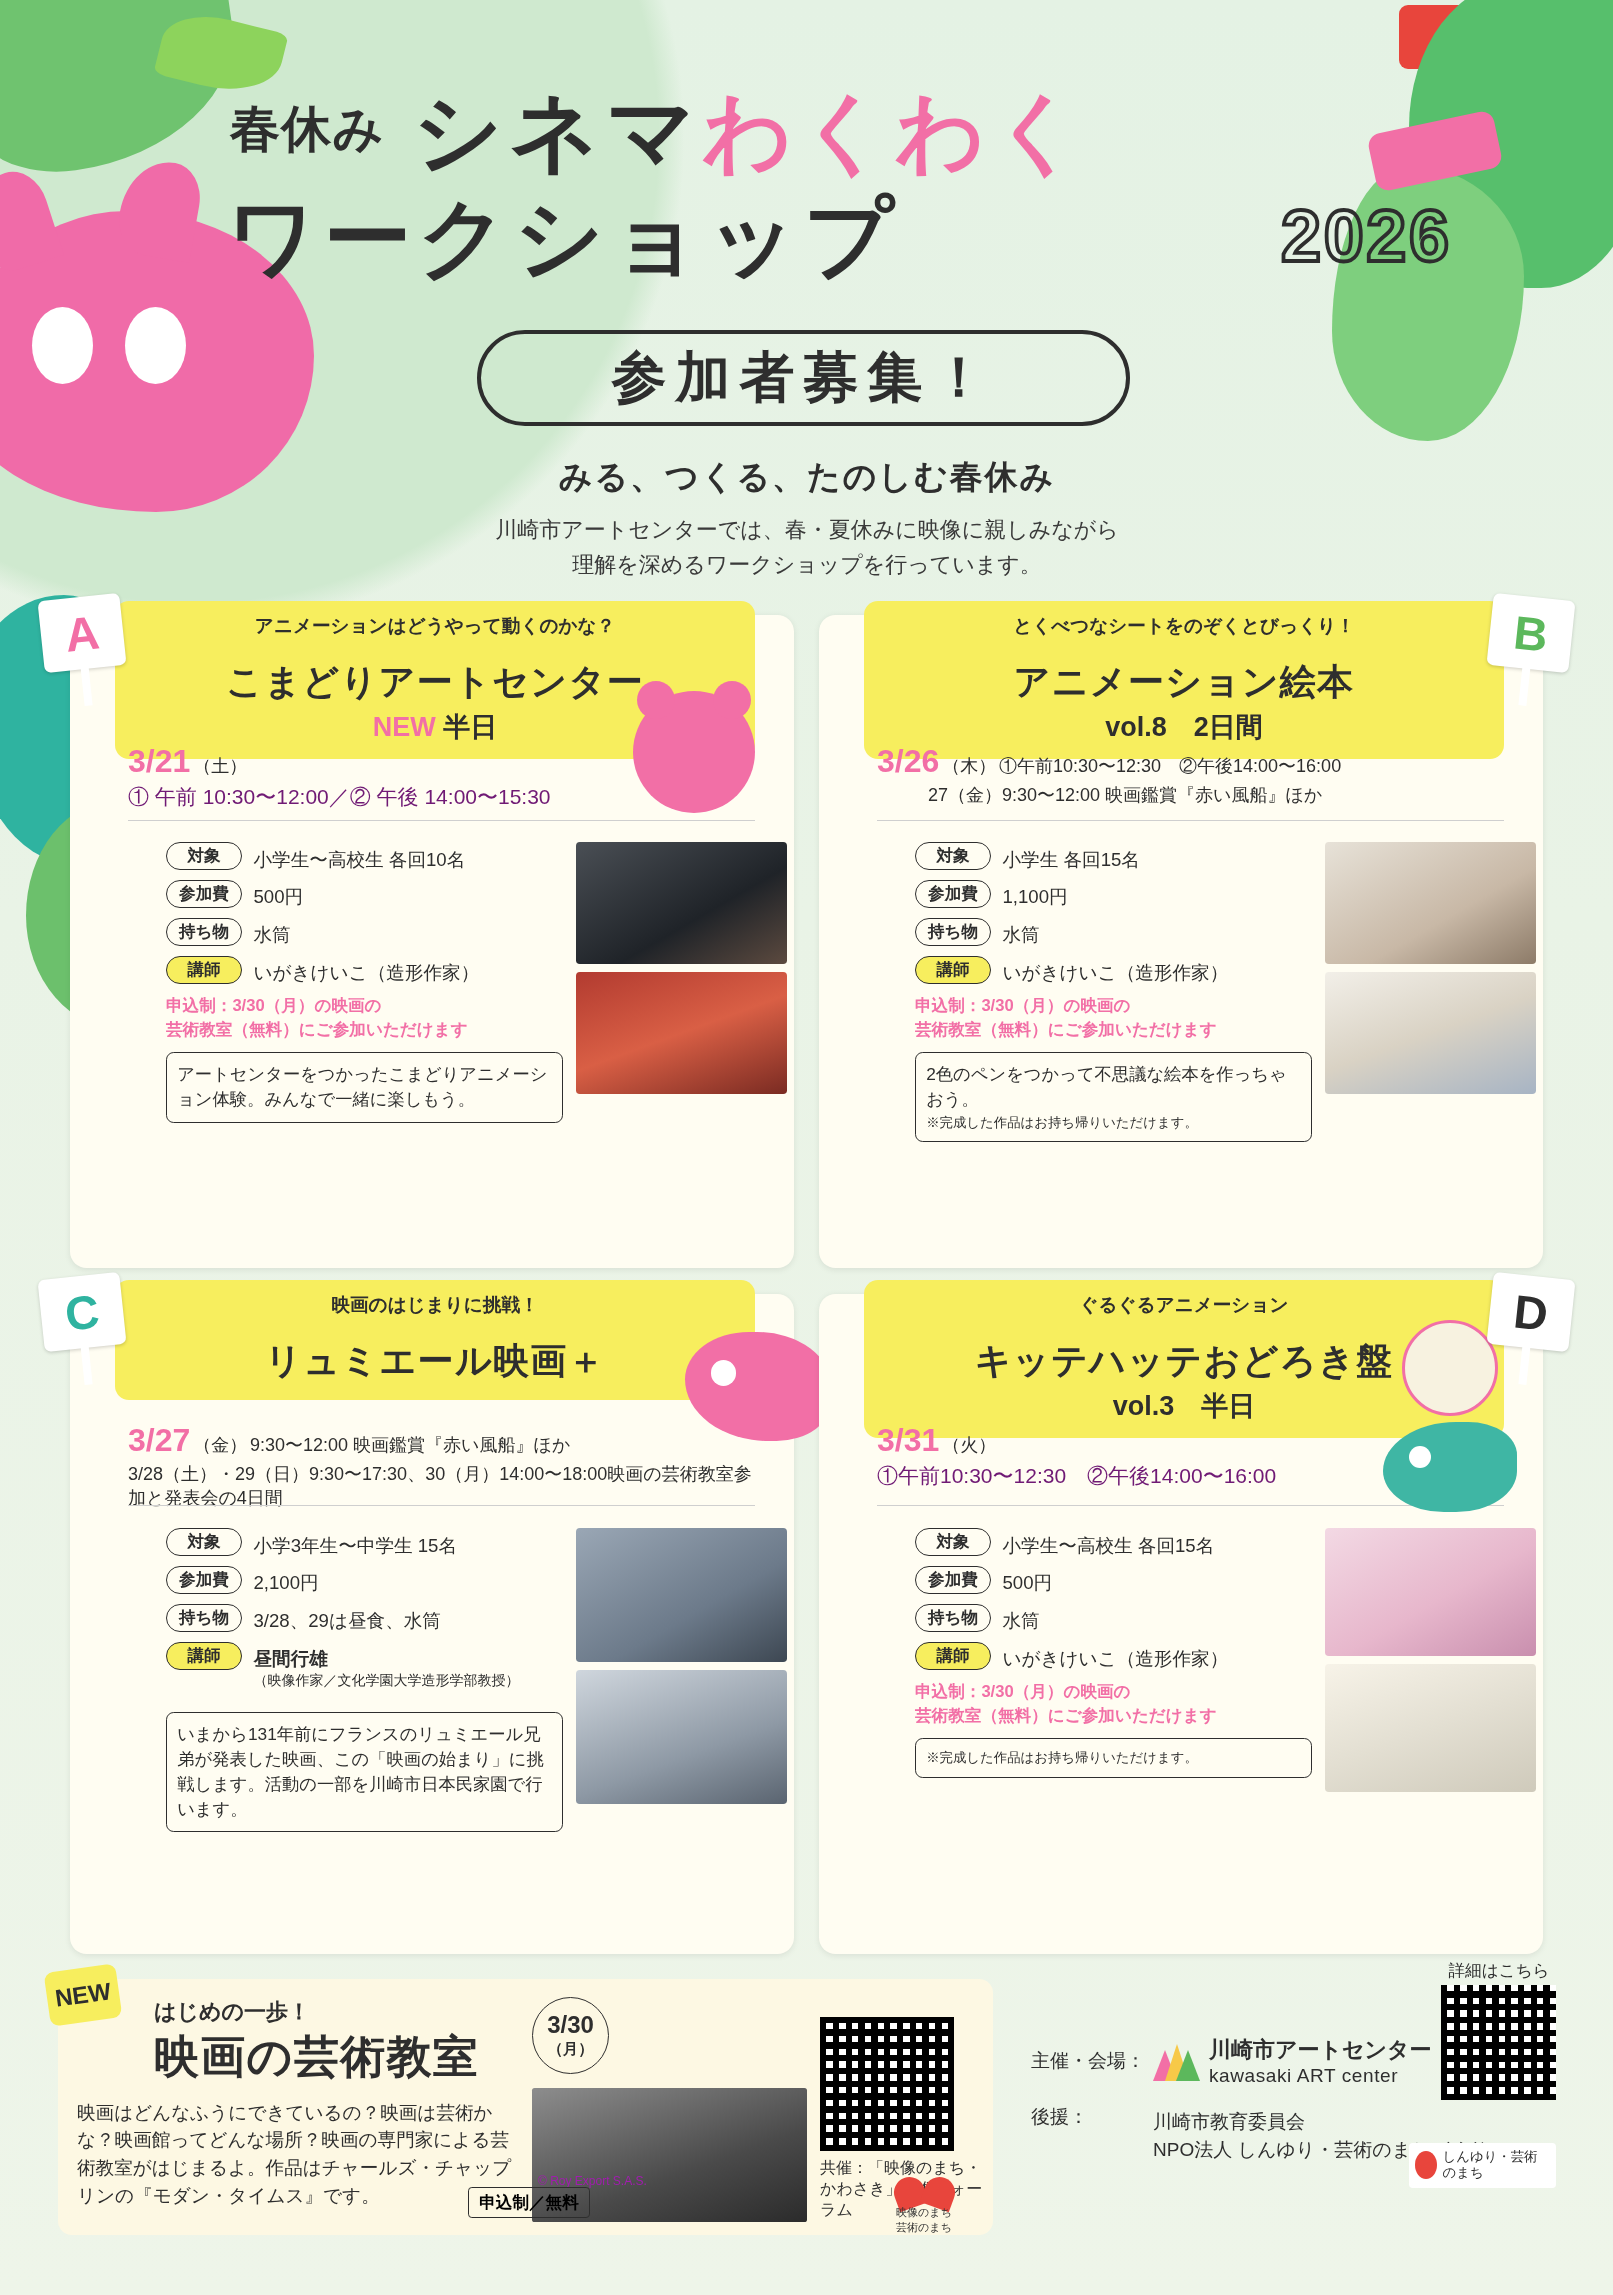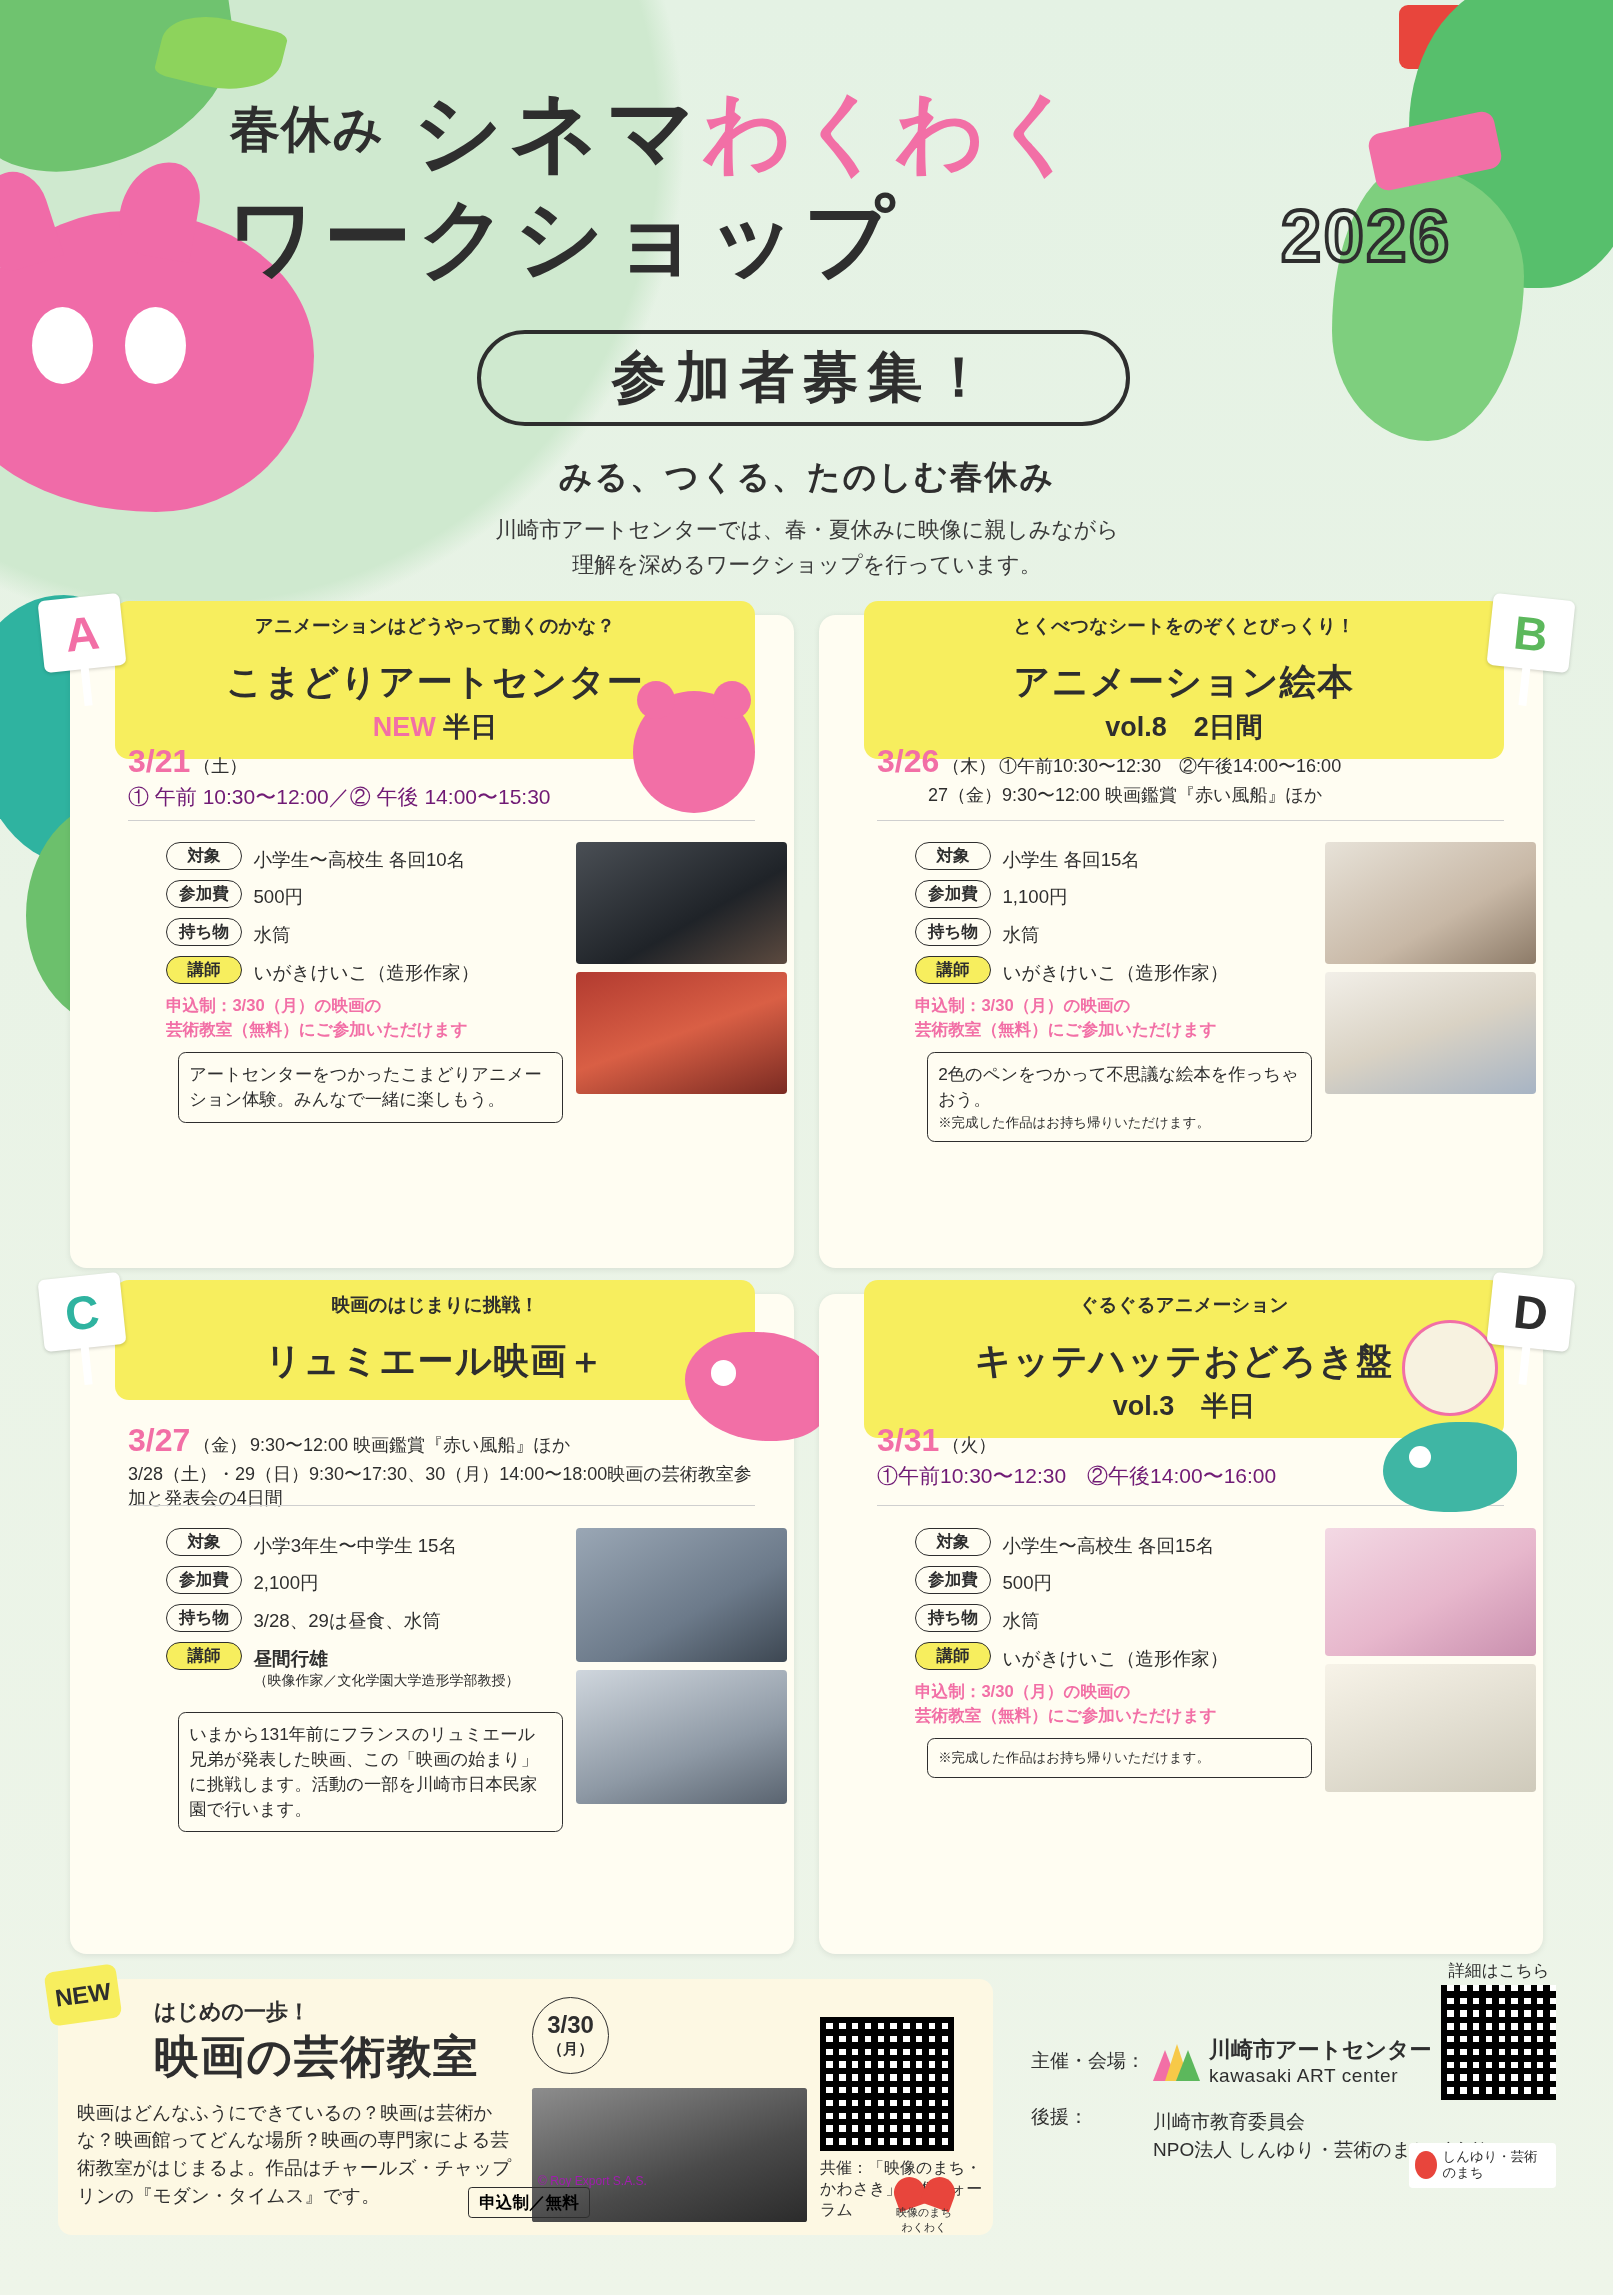--- a/index.html
+++ b/index.html
@@ -143,21 +143,21 @@
     width:76px; height:28px; border:1.3px solid #2e2e2e; border-radius:14px;
     font-size:16.6px; display:flex; align-items:center; justify-content:center;
     color:#2e2e2e; flex:none; background:transparent; font-weight:bold;
   }
   .tag.fill { background:#f7ee5e; border-color:#2e2e2e; }
   .info-val { font-size:18.6px; color:#2e2e2e; margin-left:11.5px; padding-top:4.5px; line-height:1.35;}
   .info-val small { font-size:14px; }
   .apply { font-size:16.6px; color:#f26fa6; line-height:1.5; margin-top:3.8px; font-weight:bold;}
   .balloon {
     border:1.3px solid #2e2e2e; border-radius:7.7px; padding:9px 10.2px;
-    font-size:17.3px; line-height:1.45; color:#2e2e2e; margin-top:9px; background:#fffdf2;margin-left:12px;
+    font-size:17.3px; line-height:1.45; color:#2e2e2e; margin-top:9px; background:#fffdf2;
   }
   .balloon .note { font-size:13.4px; }
 
   .photos { position:absolute; width:211px; }
   .photo { width:211px; border-radius:3.8px; margin-bottom:7.7px; position:relative; overflow:hidden; }
   .ph1 { height:122px; background:linear-gradient(150deg,#4a4f55,#1f2328 60%,#5c4a3f); }
   .ph2 { height:122px; background:linear-gradient(160deg,#b23b30,#d95f45 50%,#7a2b22); }
   .ph3 { height:122px; background:linear-gradient(150deg,#e7e2d8,#c8b8a6 60%,#8d7b68); }
   .ph4 { height:122px; background:linear-gradient(160deg,#f2efe8,#d9d2c4 50%,#a7b4c4); }
   .ph5 { height:134px; background:linear-gradient(150deg,#9aa7b5,#6c7a8a 60%,#3d4752); }
@@ -504,21 +504,21 @@
       <div class="bl-body">映画はどんなふうにできているの？映画は芸術かな？映画館ってどんな場所？映画の専門家による芸術教室がはじまるよ。作品はチャールズ・チャップリンの『モダン・タイムス』です。</div>
       <div class="bl-photo"></div>
       <div class="roy">© Roy Export S.A.S.</div>
       <div class="bl-qr qr"></div>
       <div class="free-box">申込制／無料</div>
       <div class="kyosai">共催：「映像のまち・かわさき」推進フォーラム</div>
       <div class="eiga-logo">
         <div class="h1"></div>
         <div class="h2"></div>
       </div>
-      <div class="eiga-cap">映像のまち わくわく</div>
+      <div class="eiga-cap">映像のまち 芸術のまち</div>
     </div>
 
     <div class="bottom-right">
       <div class="br-qr-label">詳細はこちら</div>
       <div class="br-qr qr"></div>
 
       <div class="br-row" style="margin-top:50px;">
         <div class="br-label">主催・会場：</div>
         <div class="logo-ac">
           <div class="logo-mark">

